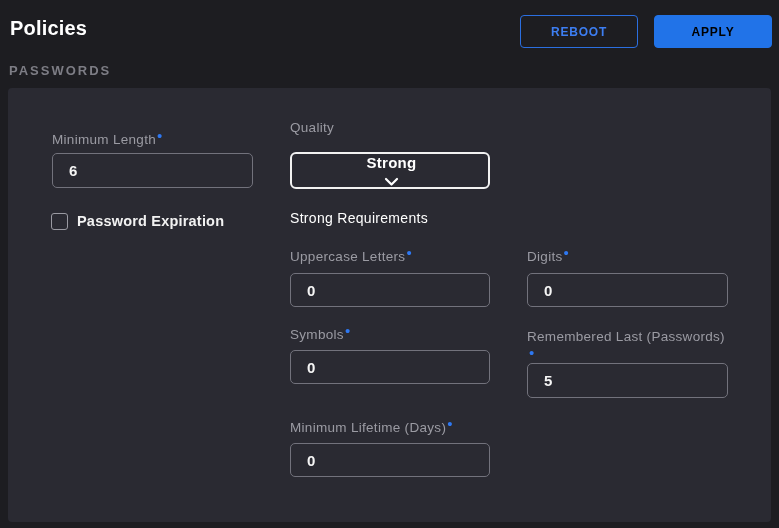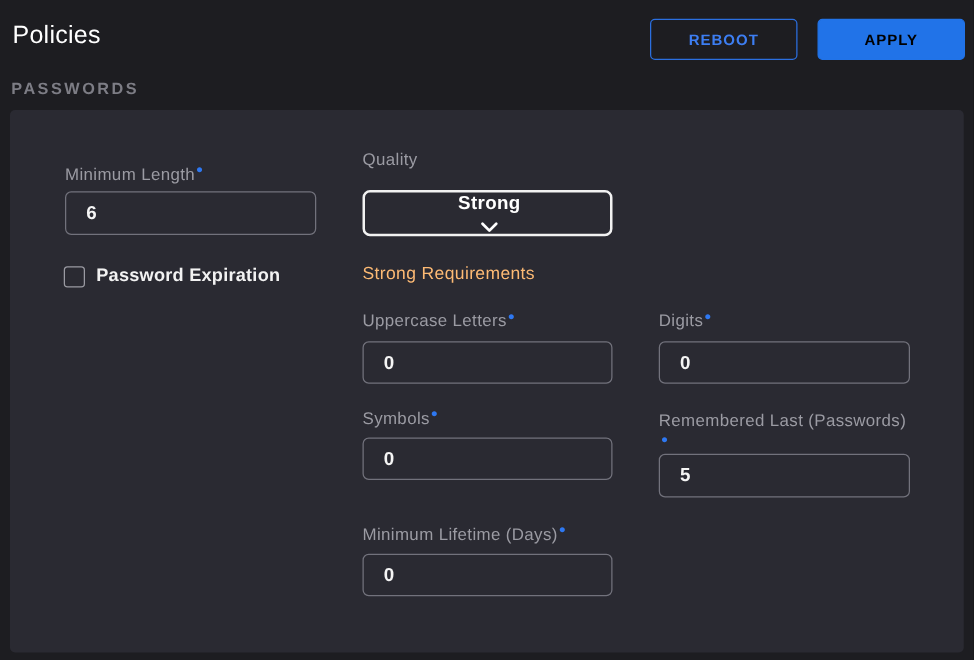--- a/index.html
+++ b/index.html
@@ -12,21 +12,21 @@
     height: 528px;
     background: #1d1d21;
     overflow: hidden;
   }
 
   
   .page-title {
     position: absolute;
     left: 10px; top: 17px;
     font-size: 20px;
-    font-weight: 400;
+    font-weight: 700;
     color: #ffffff;
     letter-spacing: 0.2px;
   }
   .btn {
     position: absolute;
     top: 15px;
     height: 33px;
     border-radius: 4px;
     font-family: "Liberation Sans", sans-serif;
     font-size: 12px;
@@ -140,21 +140,21 @@
     color: #f2f2f2;
     font-size: 14.5px;
     font-weight: 700;
     letter-spacing: 0.2px;
   }
 
   .sub-title {
     position: absolute;
     left: 290px; top: 210px;
     font-size: 14px;
-    color: #fdba74;
+    color: #ffffff;
     letter-spacing: 0.3px;
   }
 </style>
 </head>
 <body>
 
 <div id="screen">
 
   <div class="page-title">Policies</div>
   <button class="btn btn-reboot">REBOOT</button>

